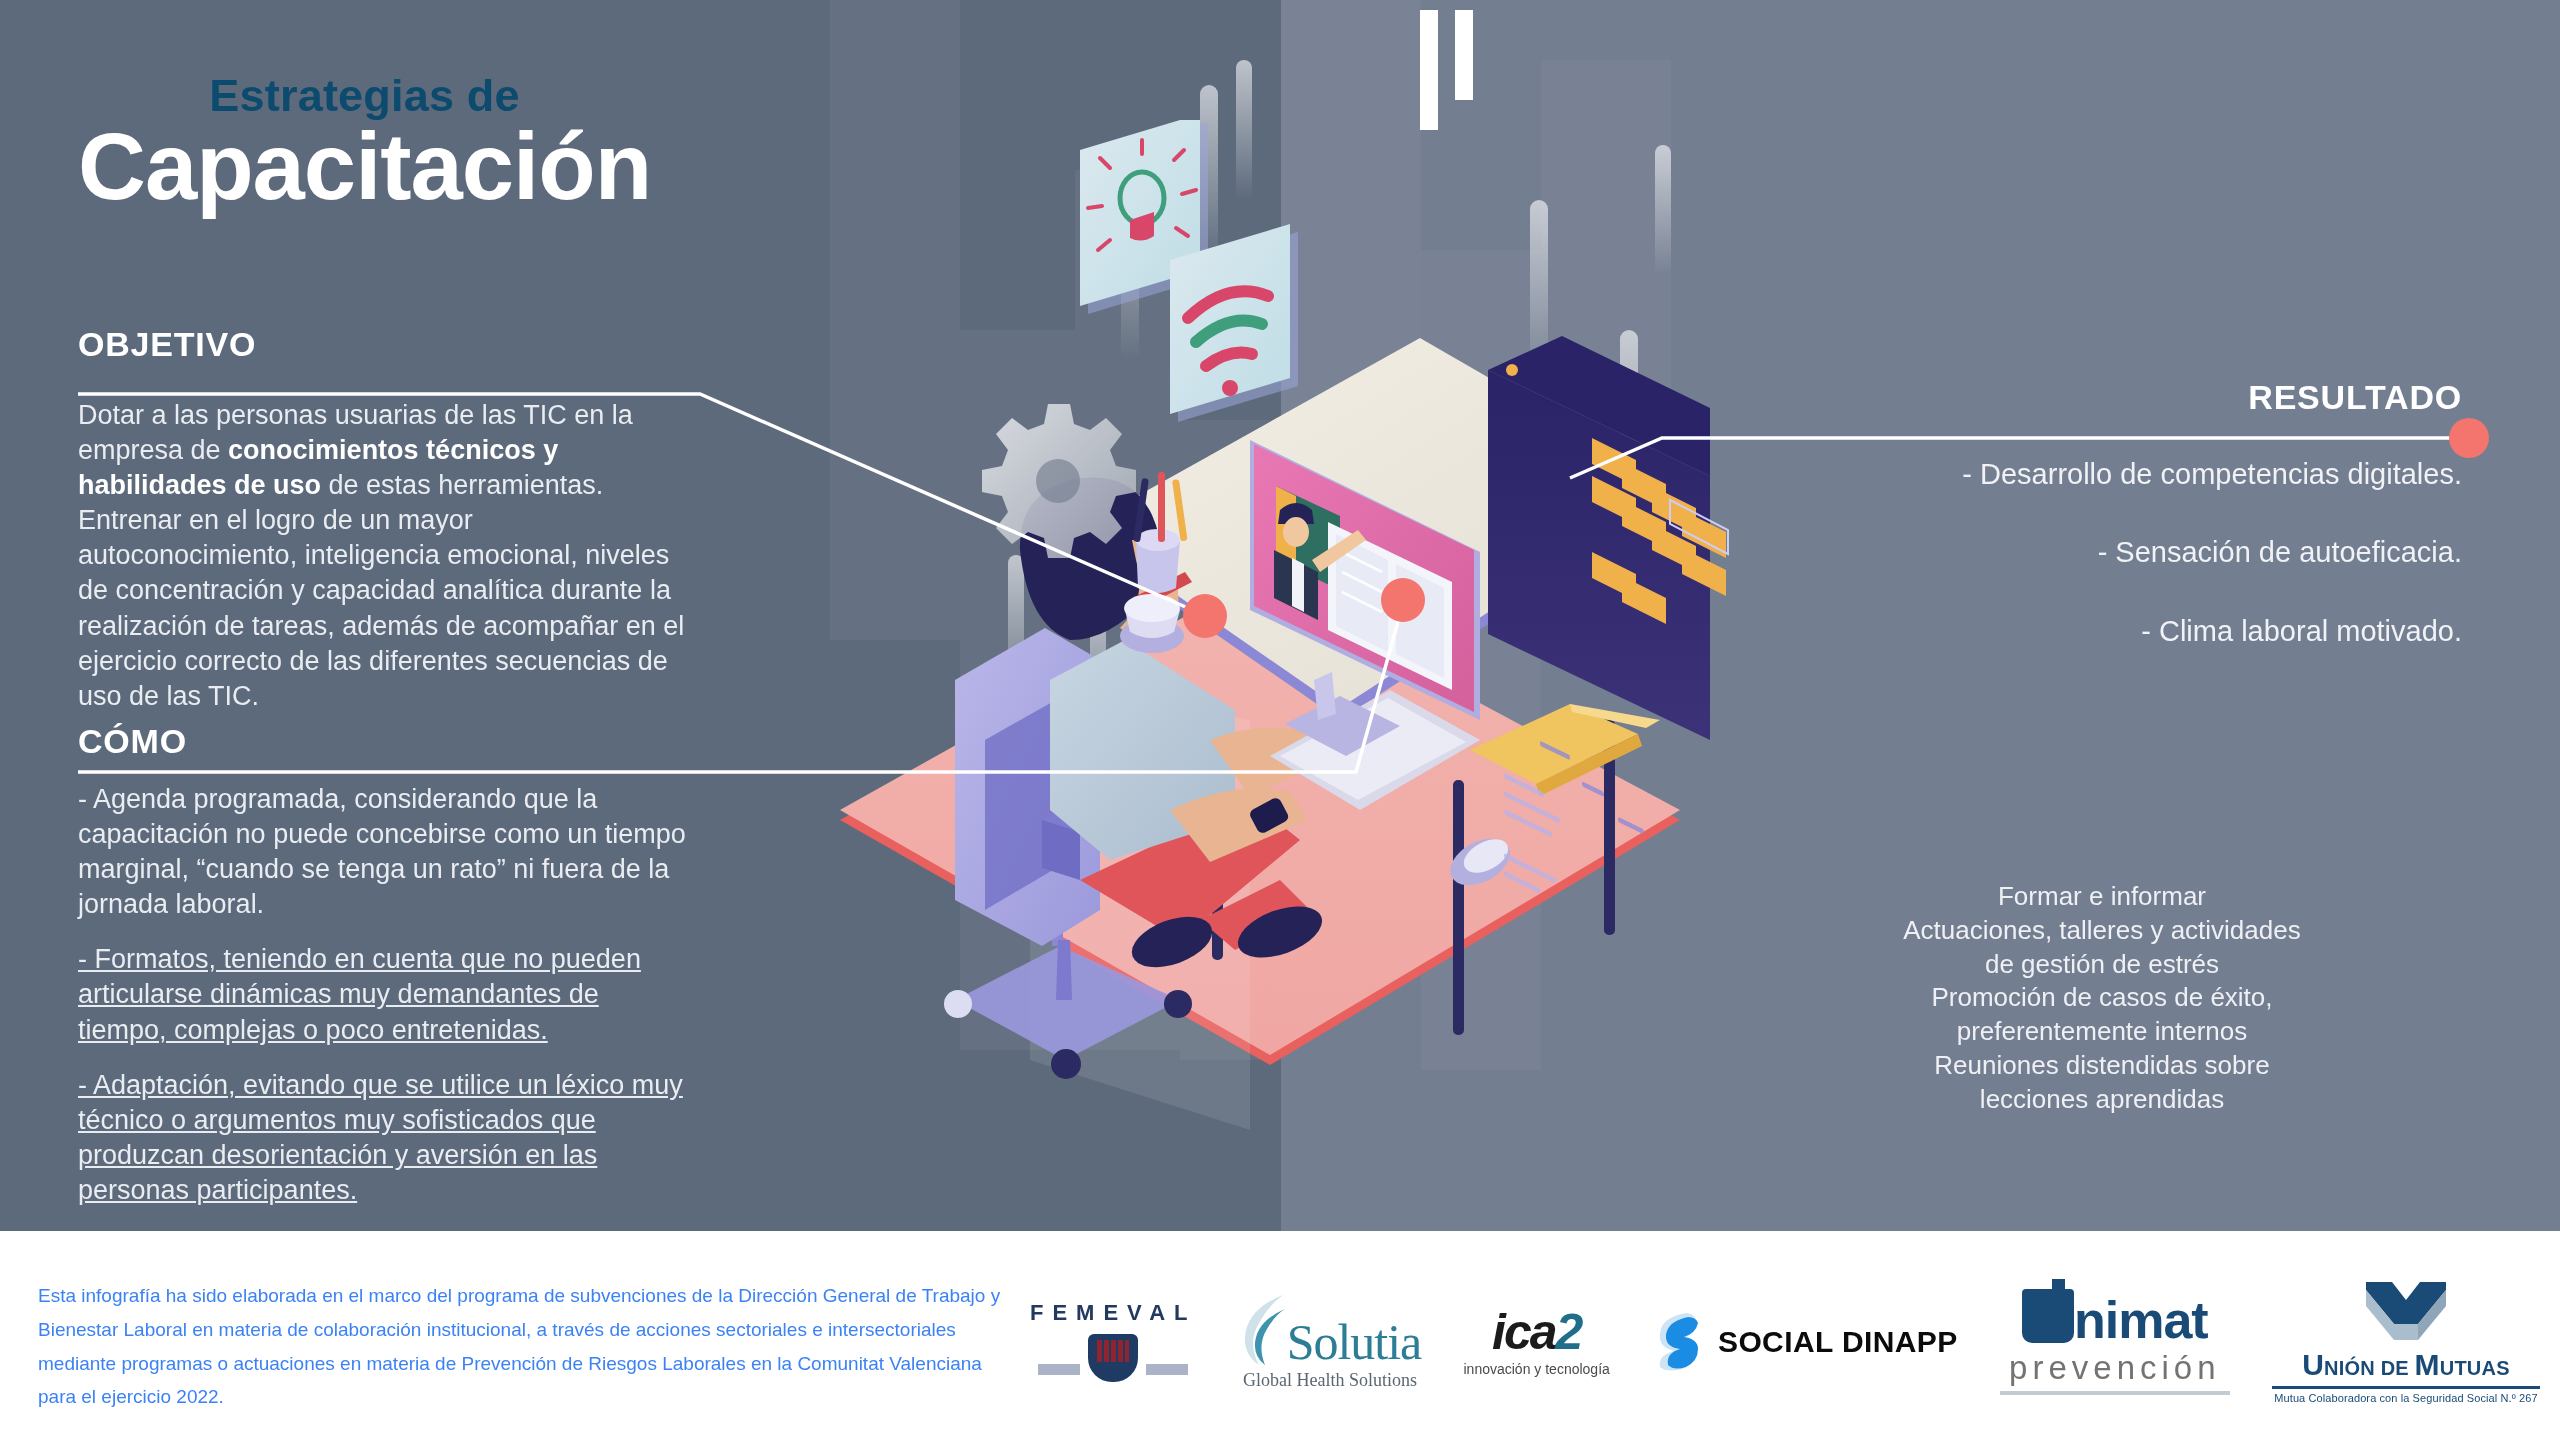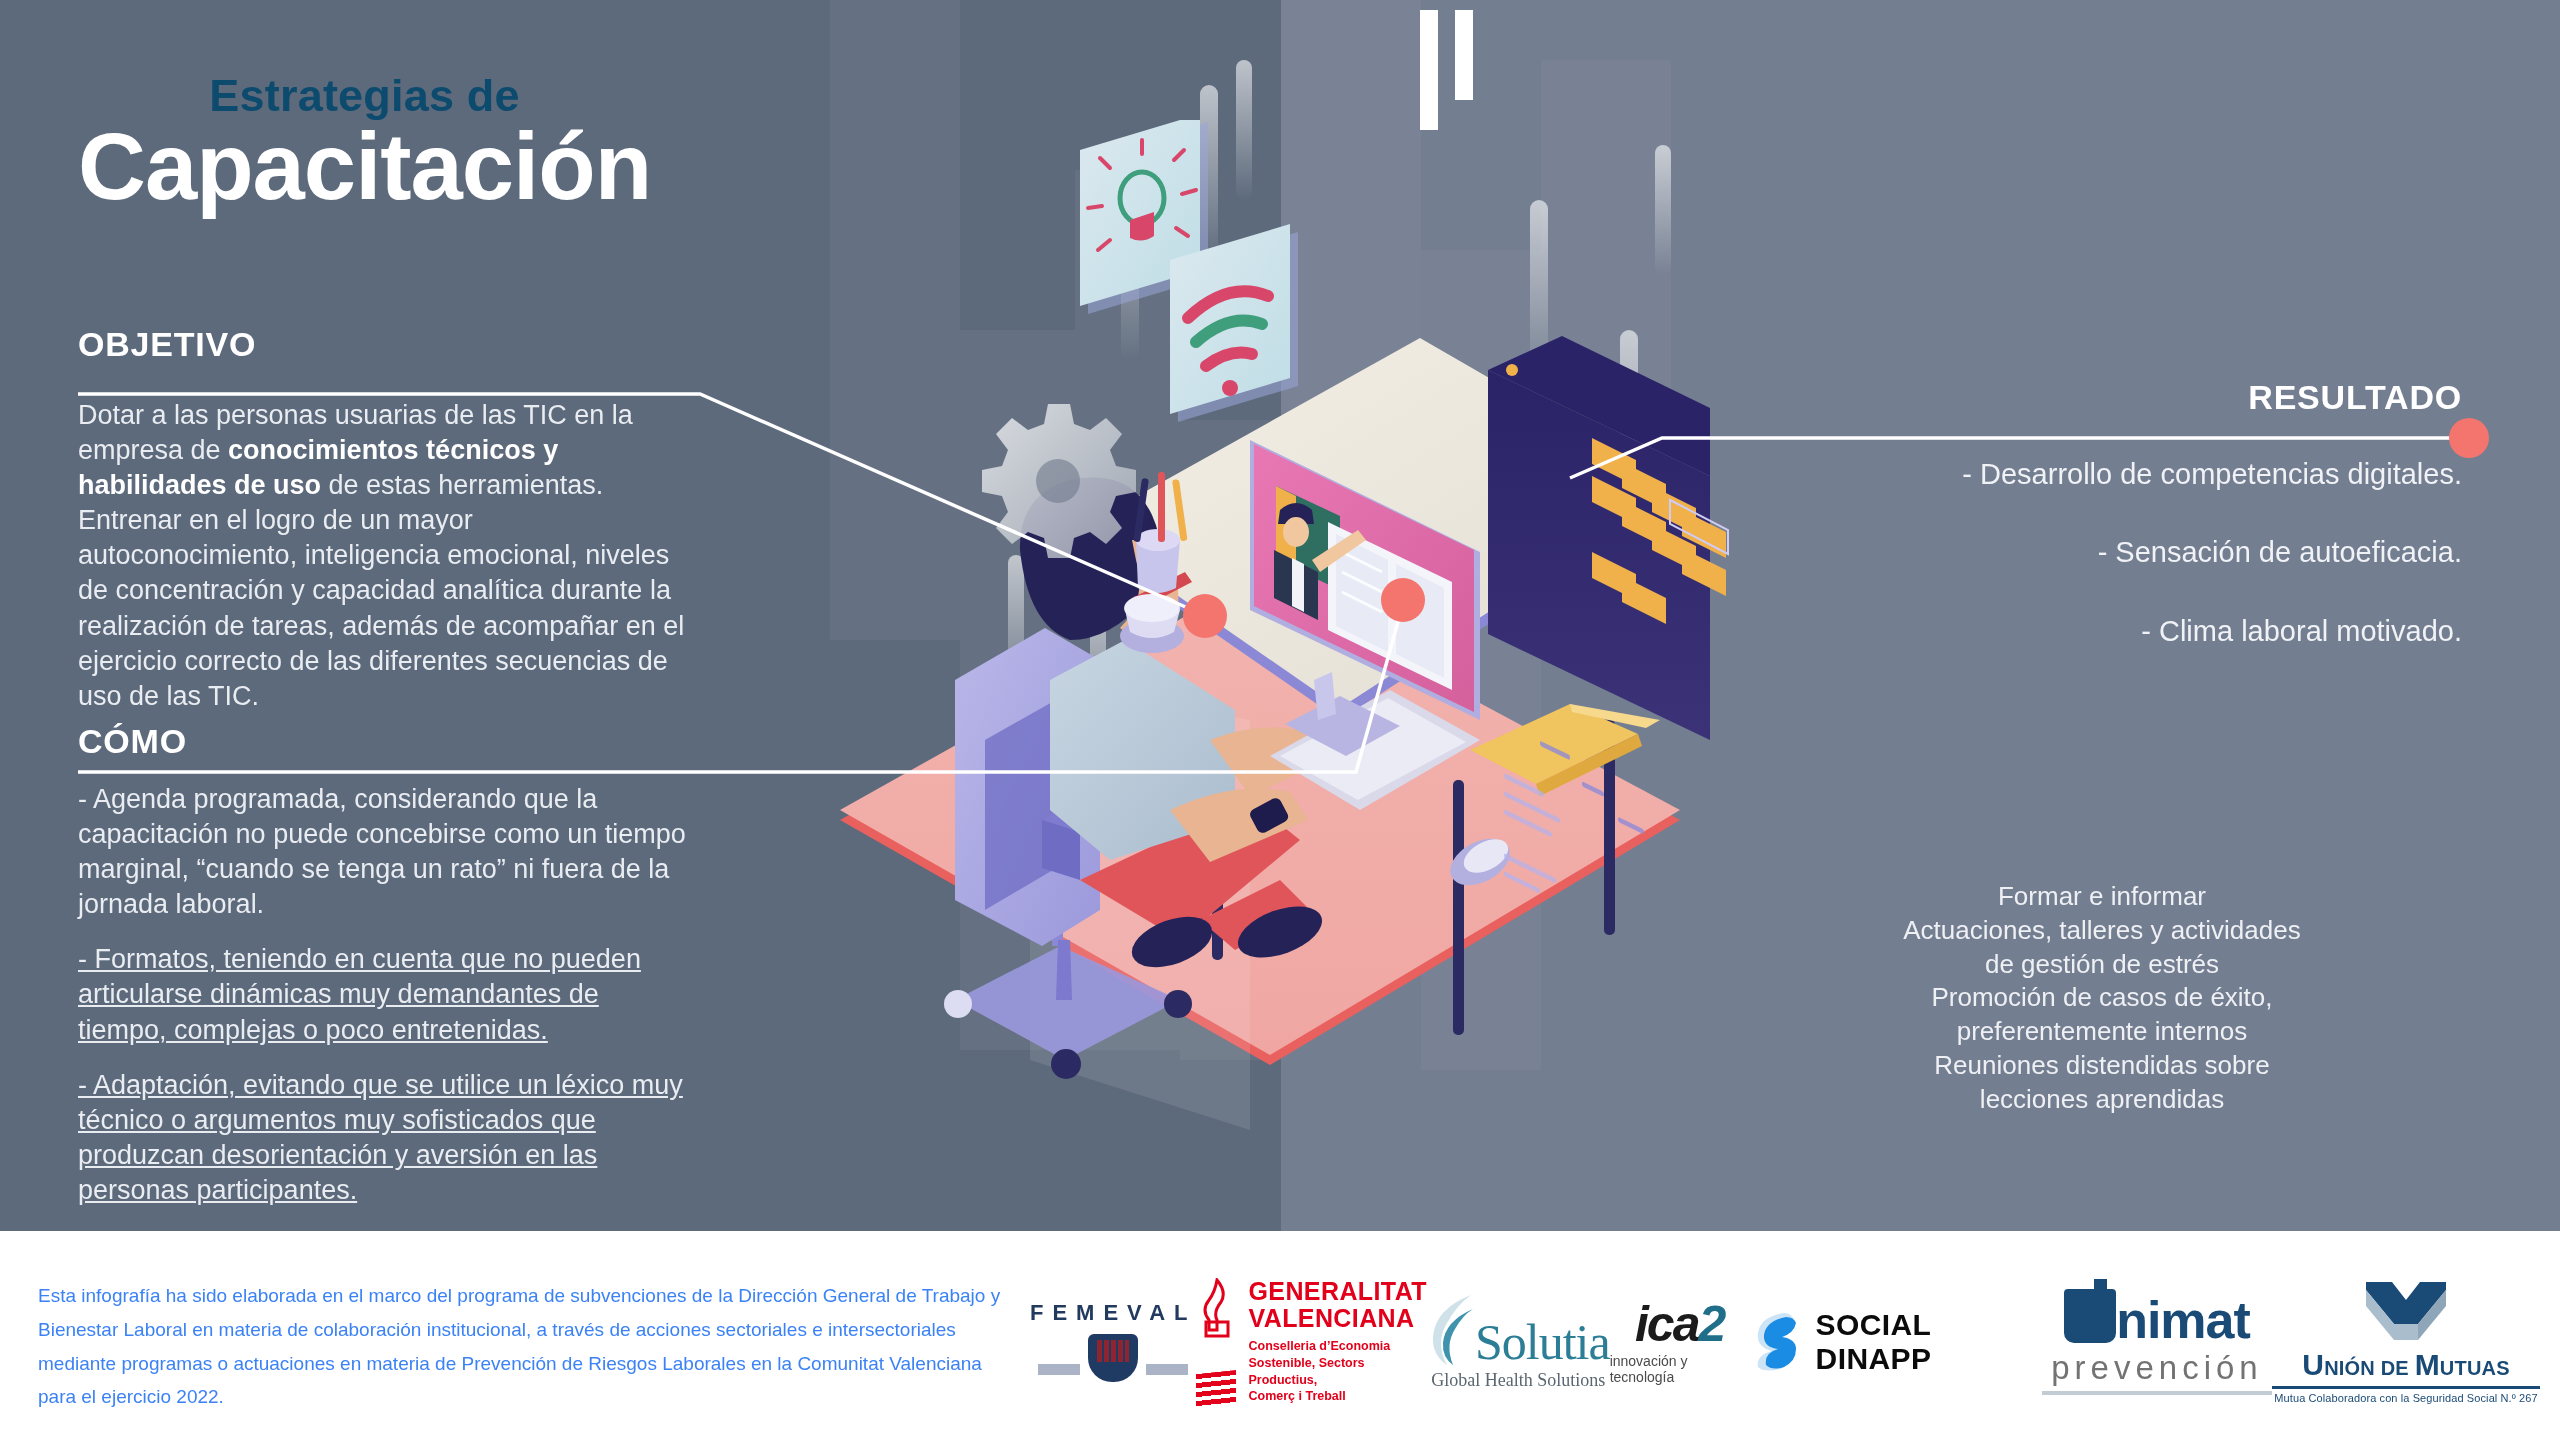--- a/index.html
+++ b/index.html
@@ -366,38 +366,20 @@
 
       <div class="logo">
         <div class="femeval-word">FEMEVAL</div>
         <div class="femeval-mark">
           <div class="fv-bar" style="left:0;   width:42px;"></div>
           <div class="fv-bar" style="left:108px;width:42px;"></div>
           <div class="fv-badge"></div>
         </div>
       </div>
 
-      <div class="logo">
-        <div class="gv-row">
-          <div class="gv-flame">
-            <svg width="42" height="86" viewBox="0 0 42 86">
-              <path d="M21 2 q10 12 4 22 q-8 10 -4 18 l0 10 l-8 0 l0 -10 q-8 -10 0 -20 q6 -8 8 -20 Z" fill="none" stroke="#e2001a" stroke-width="3"></path>
-              <rect x="10" y="44" width="22" height="14" fill="none" stroke="#e2001a" stroke-width="3"></rect>
-            </svg>
-            <div class="gv-stripes"></div>
-          </div>
-          <div>
-            <div class="gv-title">GENERALITAT</div>
-            <div class="gv-title">VALENCIANA</div>
-            <div class="gv-sub">Conselleria d’Economia</div>
-            <div class="gv-sub" style="margin-top:0">Sostenible, Sectors Productius,</div>
-            <div class="gv-sub" style="margin-top:0">Comerç i Treball</div>
-          </div>
-        </div>
-      </div>
 
       <div class="logo">
         <div style="display:flex; align-items:flex-end;">
           <svg width="48" height="74" viewBox="0 0 48 74">
             <path d="M44 2 Q8 16 6 44 Q5 62 20 72 Q8 50 20 30 Q30 12 44 2 Z" fill="#cfe2ea"></path>
             <path d="M46 16 Q18 28 16 50 Q15 64 26 72 Q18 52 28 36 Q36 22 46 16 Z" fill="#3f93ac"></path>
           </svg>
           <div>
             <div class="sol-word">Solutia</div>
           </div>

